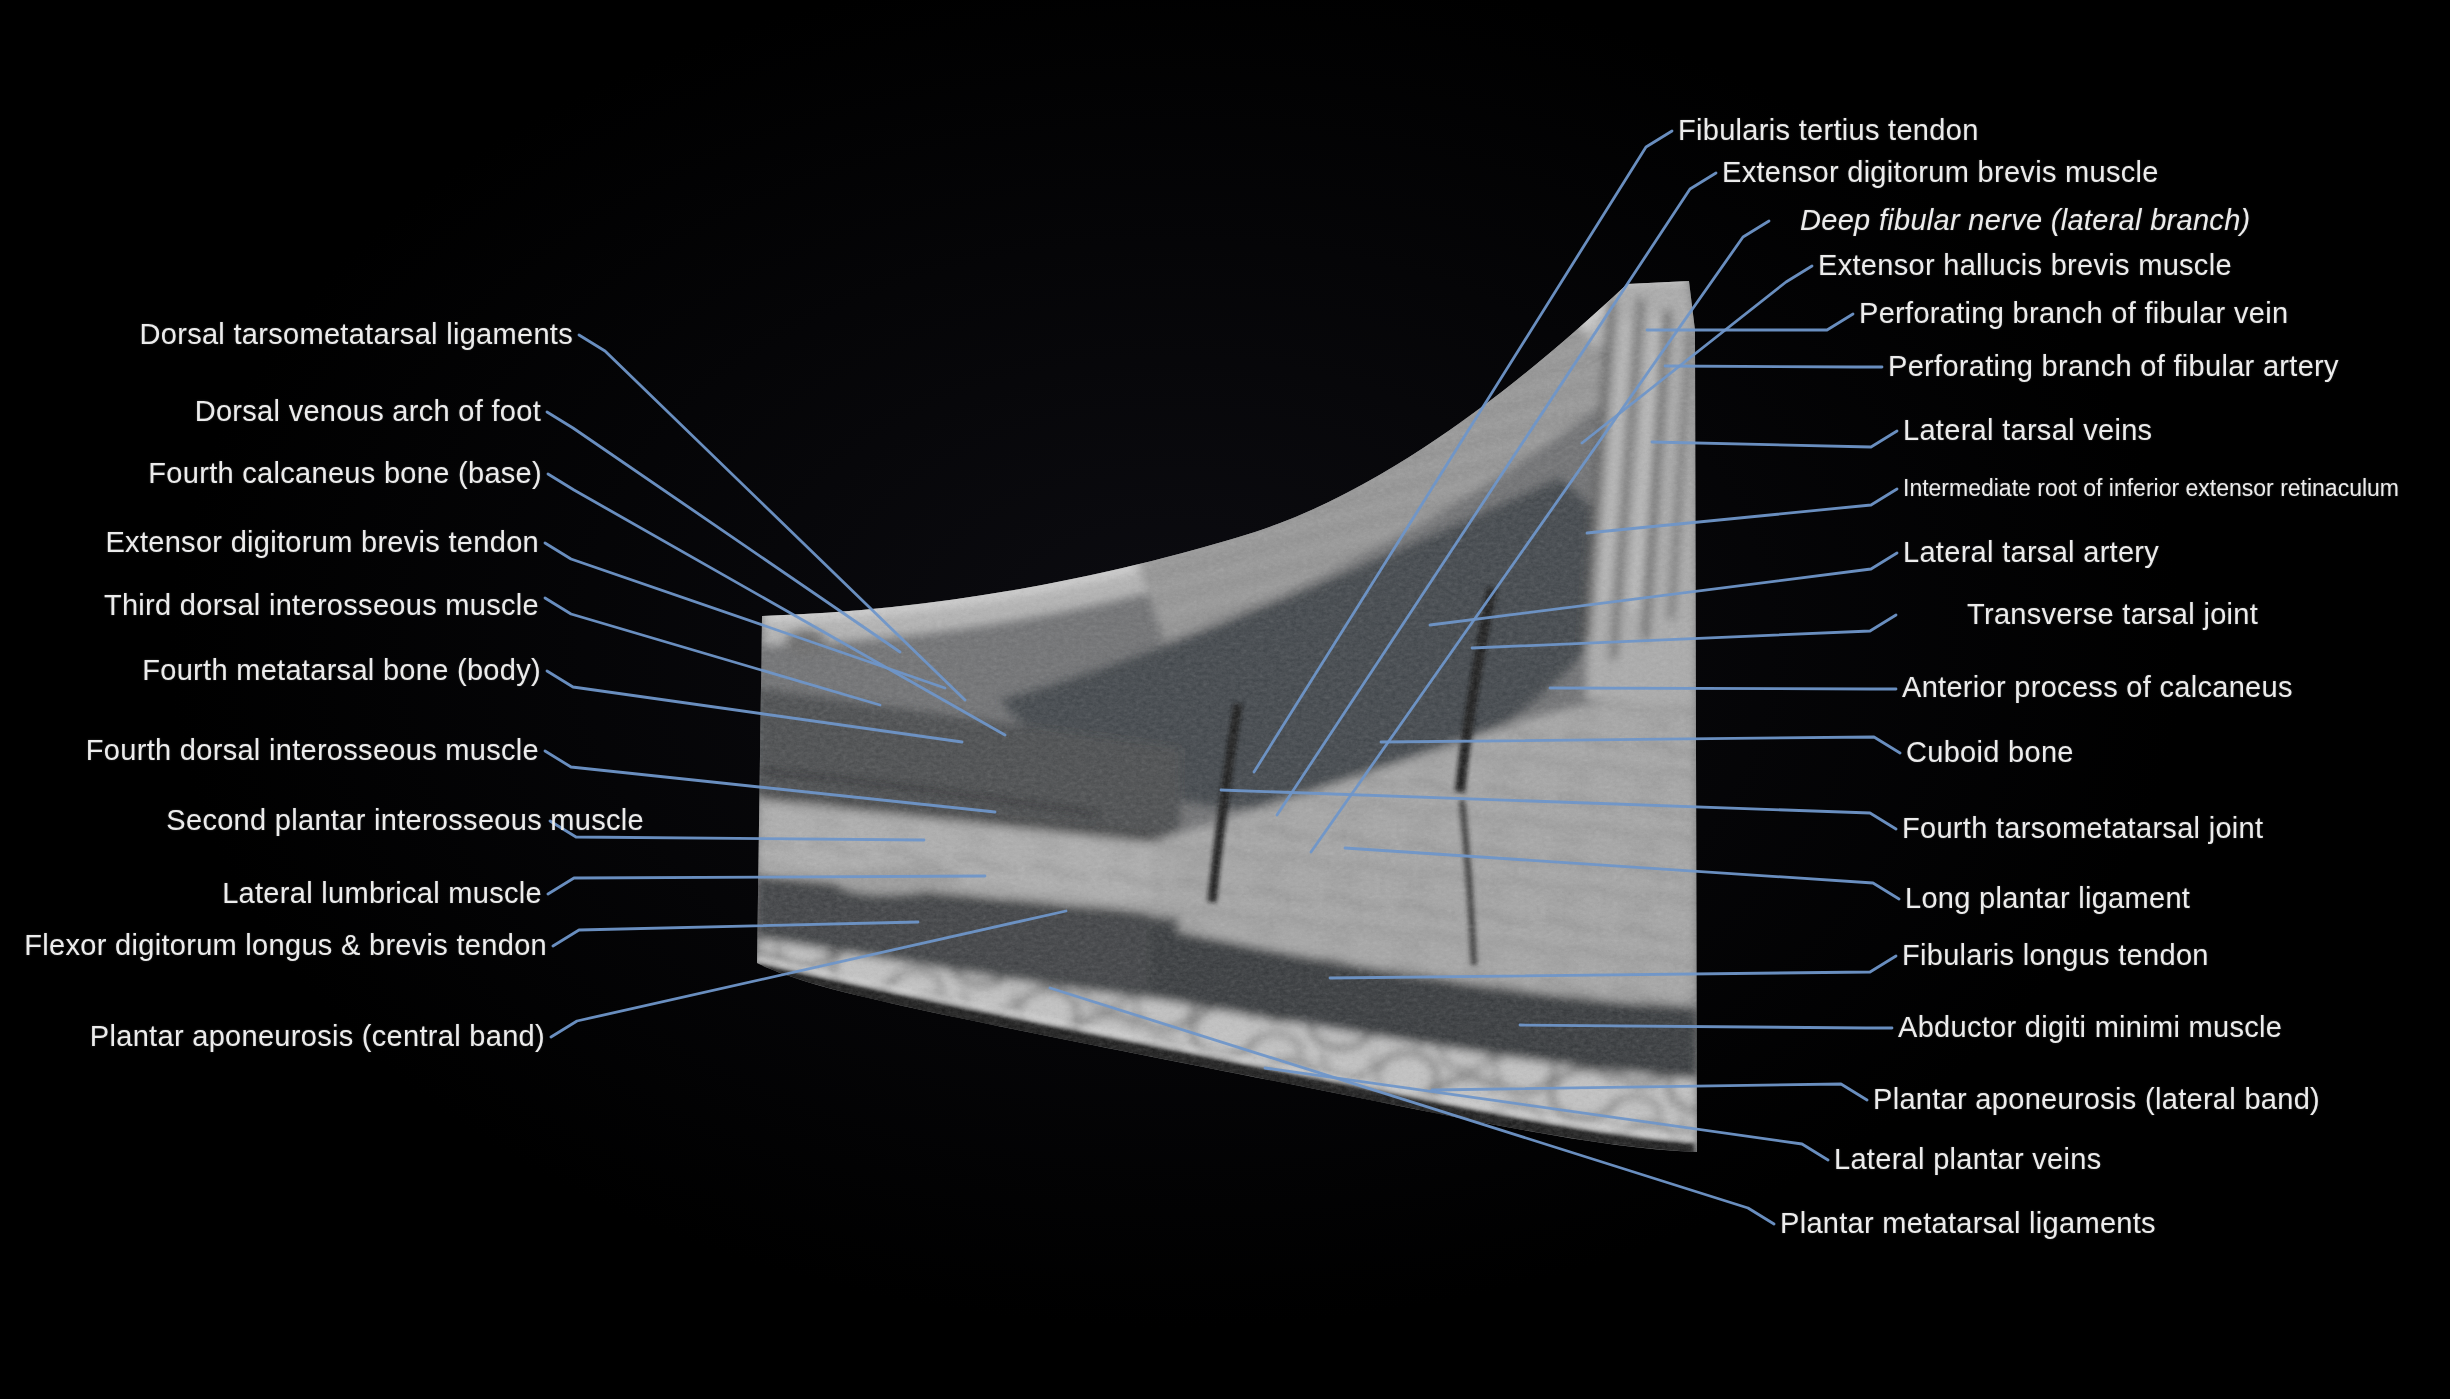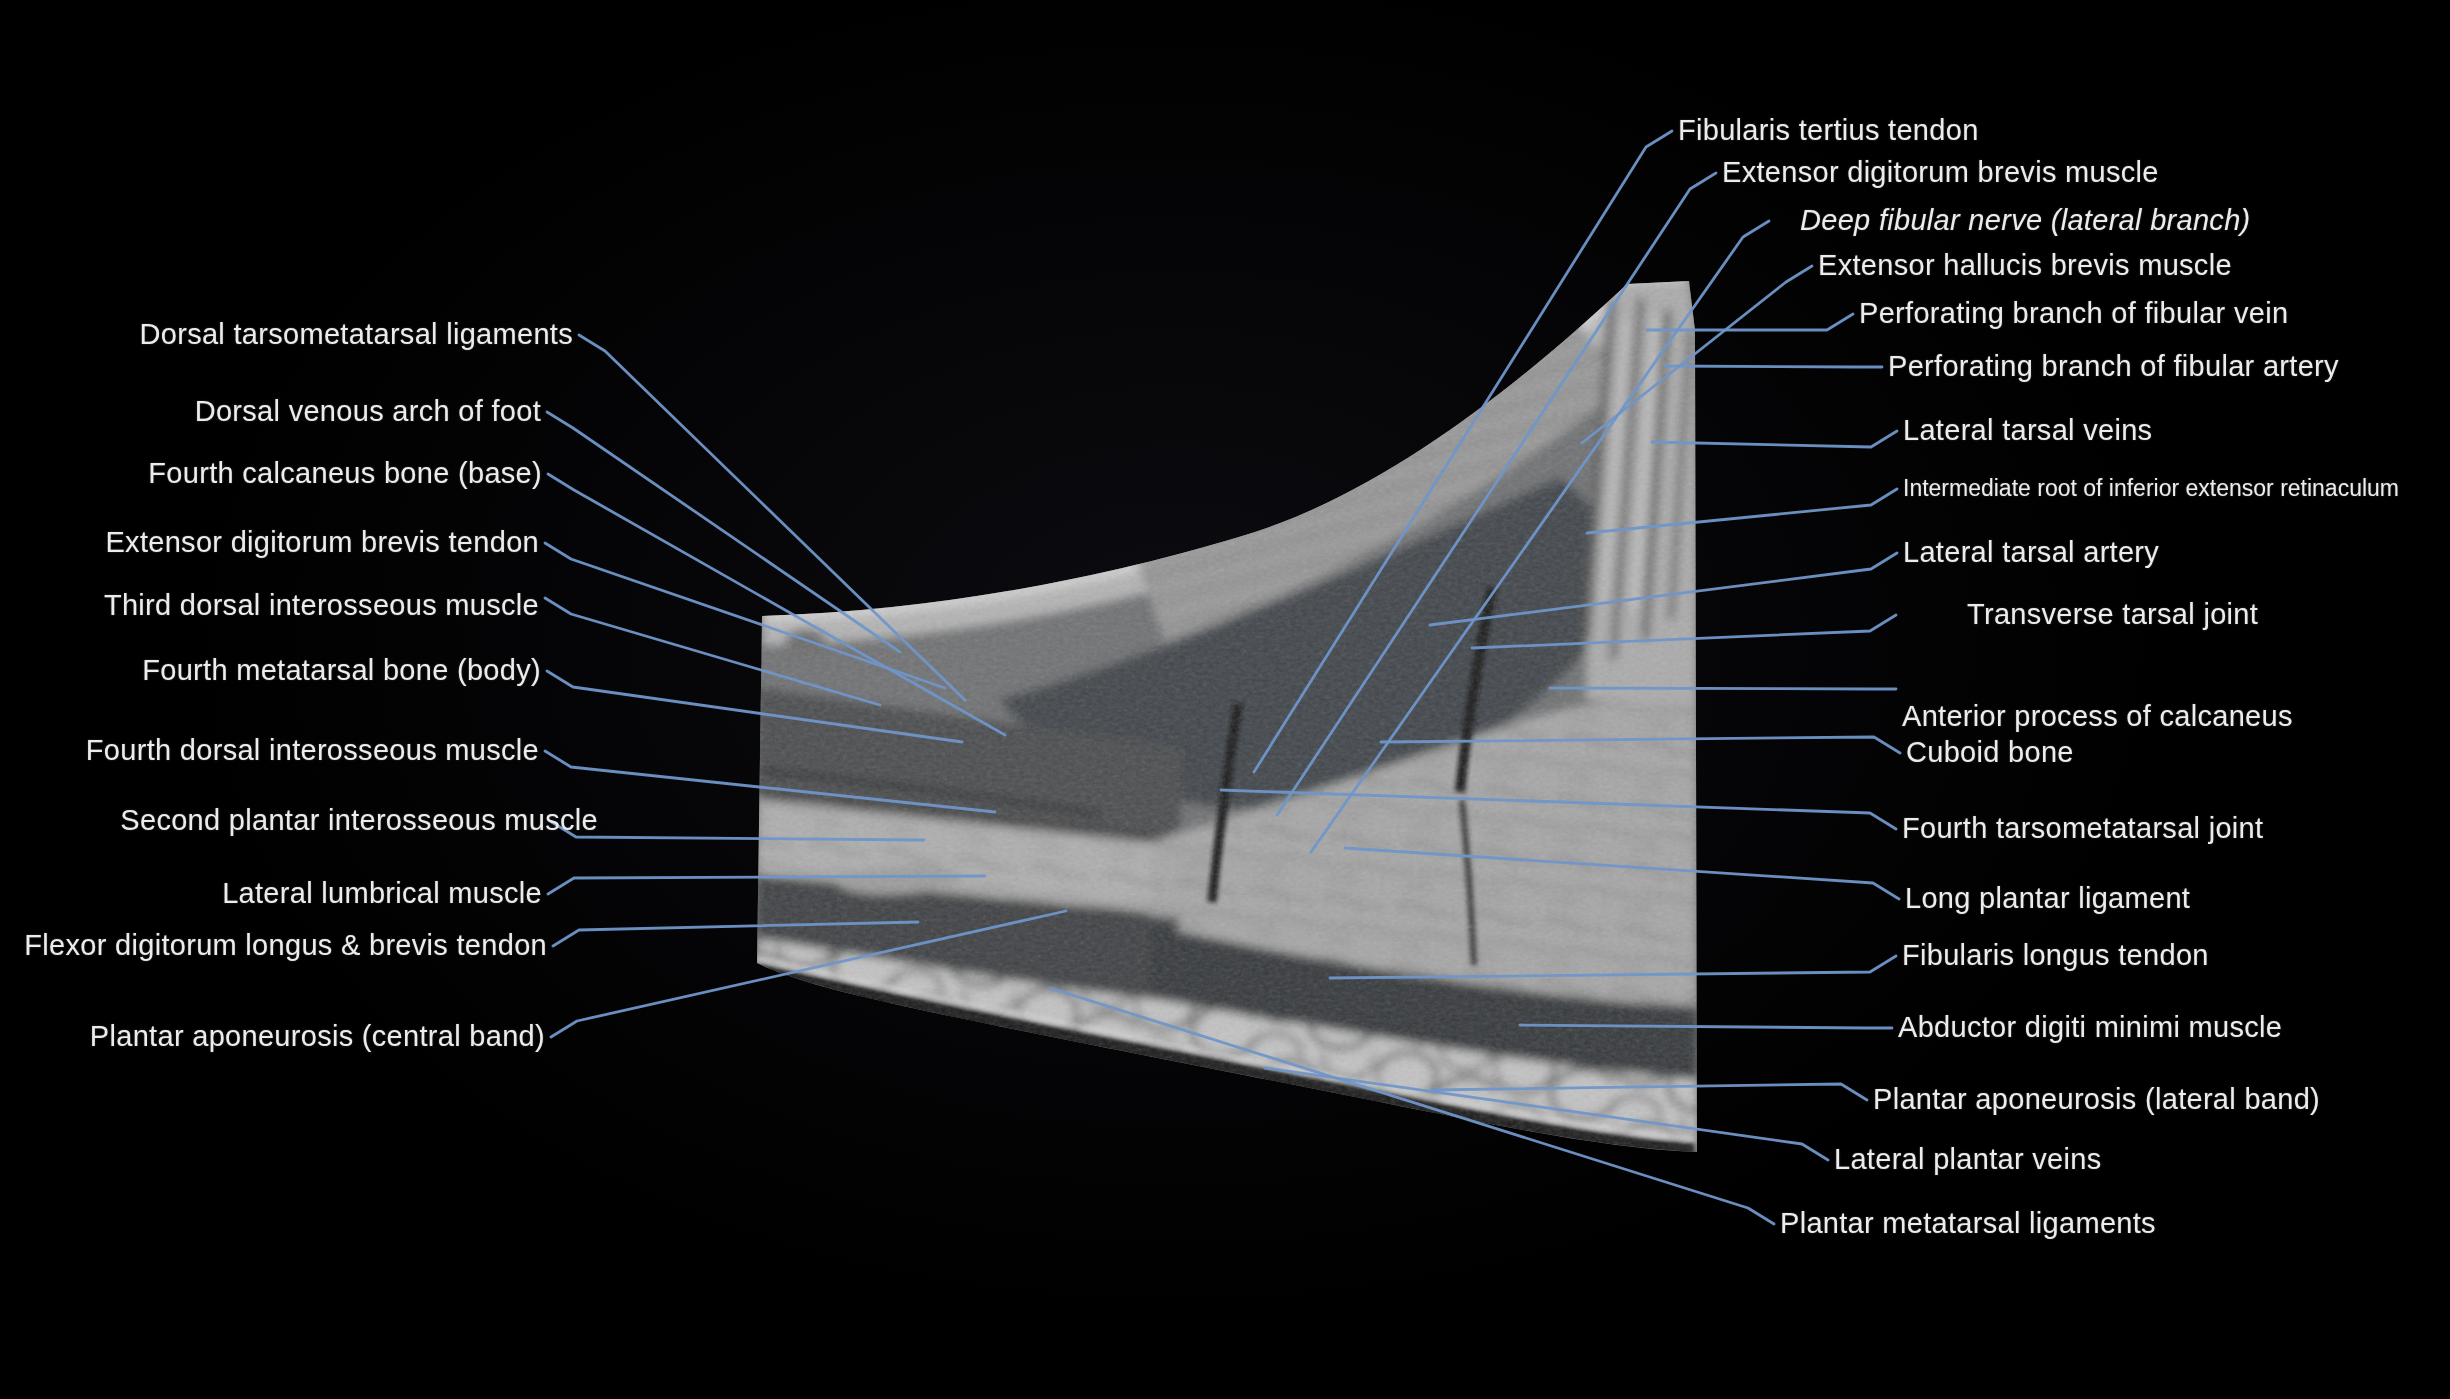--- a/index.html
+++ b/index.html
@@ -176,37 +176,37 @@
     </svg>
 
   <div id="labels-left">
       <div class="label left-side" style="right: 1877px; top: 335px;">Dorsal tarsometatarsal ligaments</div>
       <div class="label left-side" style="right: 1909px; top: 412px;">Dorsal venous arch of foot</div>
       <div class="label left-side" style="right: 1908px; top: 474px;">Fourth calcaneus bone (base)</div>
       <div class="label left-side" style="right: 1911px; top: 543px;">Extensor digitorum brevis tendon</div>
       <div class="label left-side" style="right: 1911px; top: 598px; margin-top: 8px;">Third dorsal interosseous muscle</div>
       <div class="label left-side" style="right: 1909px; top: 671px;">Fourth metatarsal bone (body)</div>
       <div class="label left-side" style="right: 1911px; top: 751px;">Fourth dorsal interosseous muscle</div>
-      <div class="label left-side" style="right: 1852px; top: 821px;">Second plantar interosseous muscle</div>
+      <div class="label left-side" style="right: 1806px; top: 821px;">Second plantar interosseous muscle</div>
       <div class="label left-side" style="right: 1908px; top: 894px;">Lateral lumbrical muscle</div>
       <div class="label left-side" style="right: 1903px; top: 946px;">Flexor digitorum longus &amp; brevis tendon</div>
       <div class="label left-side" style="right: 1905px; top: 1037px;">Plantar aponeurosis (central band)</div>
     </div>
   <div id="labels-right">
       <div class="label right-side" style="left: 1678px; top: 131px;">Fibularis tertius tendon</div>
       <div class="label right-side" style="left: 1722px; top: 173px;">Extensor digitorum brevis muscle</div>
       <div class="label right-side" style="left: 1800px; top: 221px; font-style: italic;">Deep fibular nerve (lateral branch)</div>
       <div class="label right-side" style="left: 1818px; top: 266px;">Extensor hallucis brevis muscle</div>
       <div class="label right-side" style="left: 1859px; top: 314px;">Perforating branch of fibular vein</div>
       <div class="label right-side" style="left: 1888px; top: 367px;">Perforating branch of fibular artery</div>
       <div class="label right-side" style="left: 1903px; top: 431px;">Lateral tarsal veins</div>
       <div class="label right-side small" style="left: 1903px; top: 489px;">Intermediate root of inferior extensor retinaculum</div>
       <div class="label right-side" style="left: 1903px; top: 553px;">Lateral tarsal artery</div>
       <div class="label right-side" style="left: 1967px; top: 615px;">Transverse tarsal joint</div>
-      <div class="label right-side" style="left: 1902px; top: 717px;">Anterior process of calcaneus</div>
+      <div class="label right-side" style="left: 1902px; top: 688px;">Anterior process of calcaneus</div>
       <div class="label right-side" style="left: 1906px; top: 753px;">Cuboid bone</div>
       <div class="label right-side" style="left: 1902px; top: 829px;">Fourth tarsometatarsal joint</div>
       <div class="label right-side" style="left: 1905px; top: 899px;">Long plantar ligament</div>
       <div class="label right-side" style="left: 1902px; top: 956px;">Fibularis longus tendon</div>
       <div class="label right-side" style="left: 1898px; top: 1028px;">Abductor digiti minimi muscle</div>
       <div class="label right-side" style="left: 1873px; top: 1100px;">Plantar aponeurosis (lateral band)</div>
       <div class="label right-side" style="left: 1834px; top: 1160px; text-align: right;">Lateral plantar veins</div>
       <div class="label right-side" style="left: 1780px; top: 1224px;">Plantar metatarsal ligaments</div>
     </div>
 </div>

